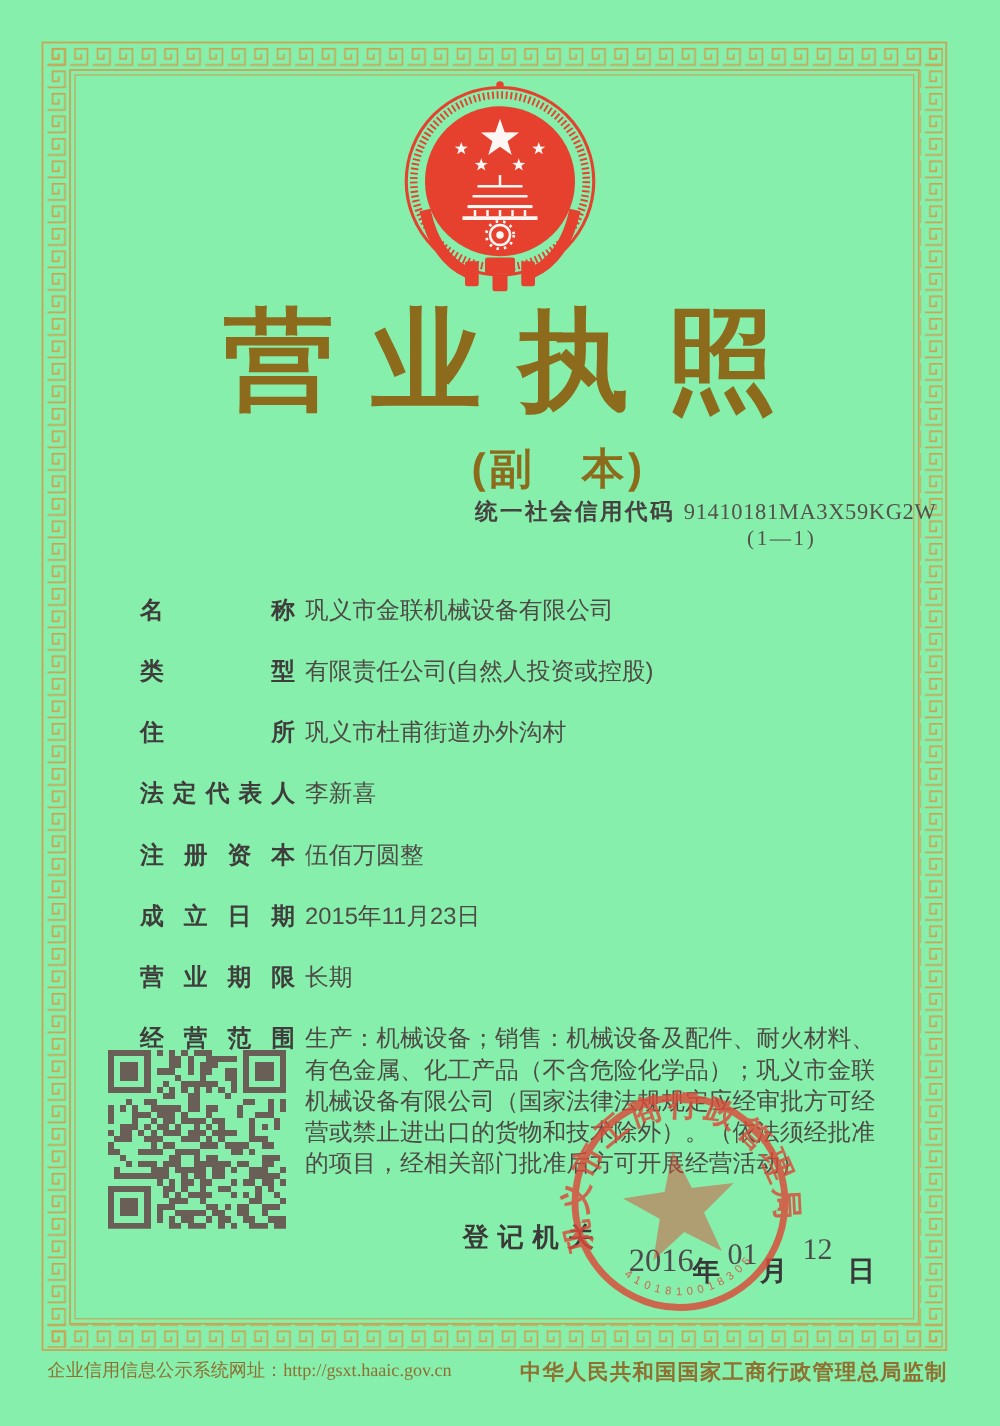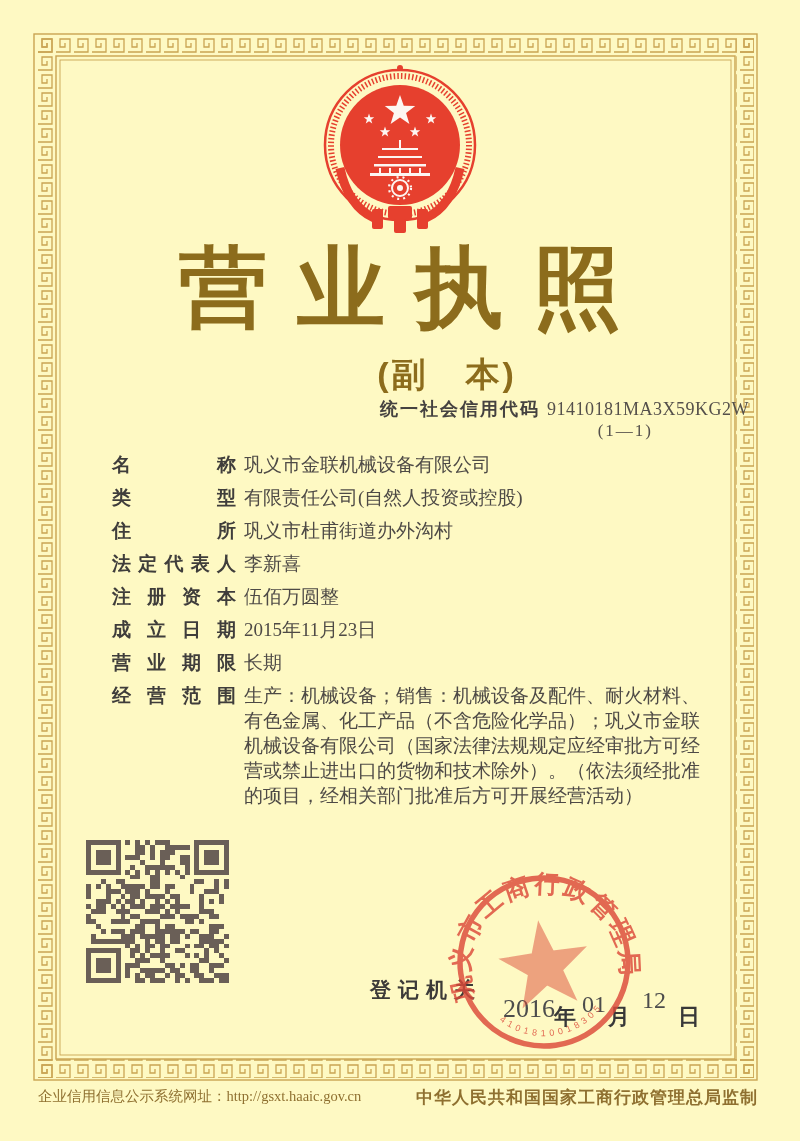--- a/index.html
+++ b/index.html
@@ -8,21 +8,21 @@
     --emblem-red:#e6402e;
     --seal-red:#dc4a3a;
     --qr-dark:#6a5f57;
     --footer-gold:#8f7030;
     --label-ink:#3f3d3b;
     --value-ink:#4e4a46;
   }
   html,body{margin:0;padding:0;background:#ffffff;}
   .page{
     position:relative;width:800px;height:1141px;overflow:hidden;
-    background:#fef9c3;
+    background:#86efac;
     font-family:"Liberation Sans",sans-serif;
   }
   
   .border-frame{position:absolute;left:0;top:0;}
   .gk-stroke{stroke:var(--border-gold,#c9a452);fill:none;}
   
   .emblem{position:absolute;left:312px;top:60px;}
   .emblem-red-f{fill:var(--emblem-red,#e6402e);}
   .emblem-red-s{stroke:var(--emblem-red,#e6402e);fill:none;}
   .white-f{fill:#fdf6f2;}
@@ -42,28 +42,28 @@
     position:absolute;left:380px;top:397px;display:flex;align-items:baseline;gap:7px;
   }
   .code-label{font-size:18px;font-weight:bold;letter-spacing:2px;color:#454240;}
   .code-value{font-family:"Liberation Serif",serif;font-size:18px;letter-spacing:.5px;color:#55504b;}
   .page-note{
     position:absolute;top:421px;right:147px;
     font-family:"Liberation Serif",serif;font-size:17px;color:#55504b;letter-spacing:2px;
   }
   
   .fields{position:absolute;left:112px;top:452px;width:596px;}
-  .field-row{display:flex;margin-bottom:8px;}
+  .field-row{display:flex;margin-bottom:8px;margin-top:24px;}
   .field-label{
     width:124px;flex:0 0 124px;margin-right:8px;
     font-size:19px;font-weight:bold;color:var(--label-ink,#3f3d3b);
     line-height:25px;text-align:justify;text-align-last:justify;
   }
   .field-value{
-    flex:1;font-family:Liberation Serif, serif;font-size:19px;
+    flex:1;font-family:Liberation Sans, sans-serif;font-size:19px;
     color:var(--value-ink,#4e4a46);line-height:25px;
   }
   
   .qr{position:absolute;left:86px;top:840px;}
   #qr-svg{shape-rendering:crispEdges;}
   .reg-label{
     position:absolute;left:370px;top:932px;
     font-size:21px;font-weight:bold;letter-spacing:7px;color:#3c3a38;margin-top:44px;
   }
   .seal{position:absolute;left:444px;top:858px;pointer-events:none;}

